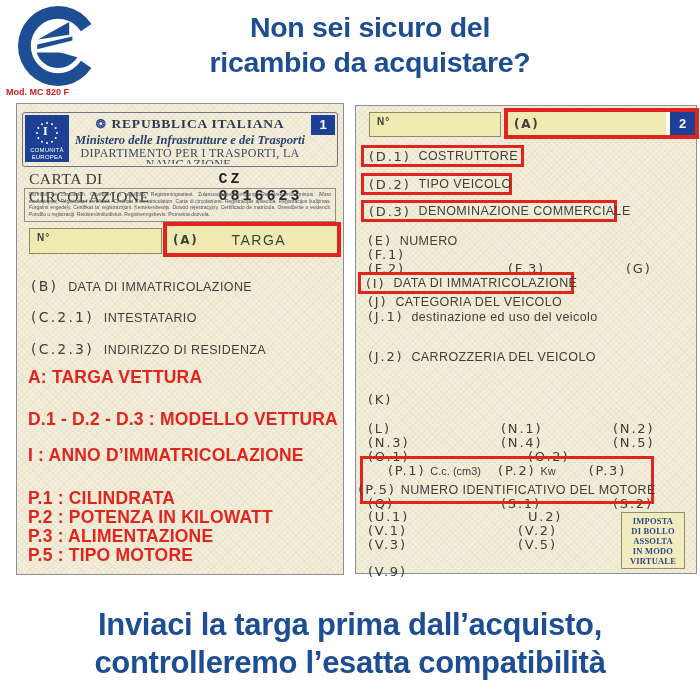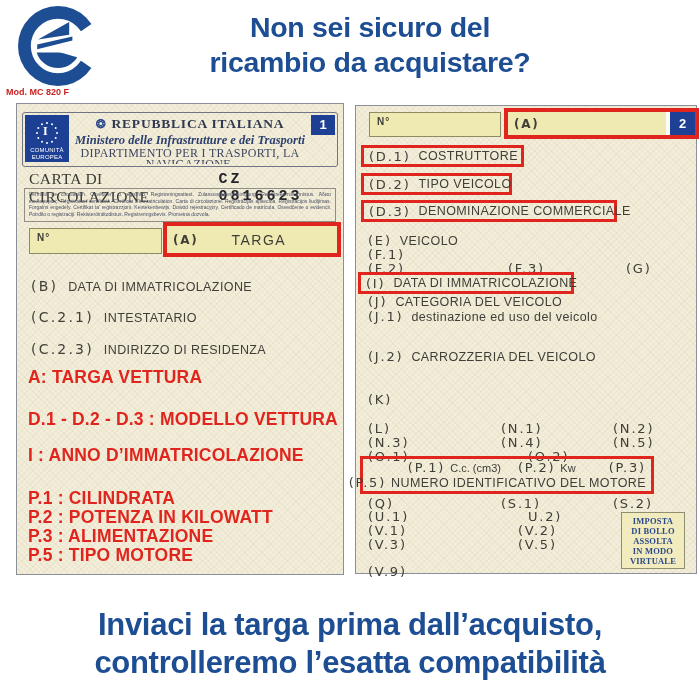--- a/index.html
+++ b/index.html
@@ -77,21 +77,21 @@
   .code-l{font-size:14px;letter-spacing:2.2px;}
   .strong{font-weight:bold;font-size:12px;margin-left:6px;}
   .lbl{font-size:12.5px;color:#3f3f38;letter-spacing:.4px;white-space:nowrap;}
   .lbl-lc{text-transform:none;}
   .f-row{position:absolute;left:14px;display:flex;gap:10px;align-items:baseline;z-index:1;}
   .r-row{position:absolute;left:12px;right:8px;height:15px;display:flex;gap:8px;
          align-items:baseline;z-index:1;}
   .r-cols span{position:absolute;top:0;}
   .hl{position:absolute;height:22px;border:3px solid #e0251e;box-sizing:border-box;
       display:flex;align-items:center;gap:8px;padding:0 5px;z-index:2;}
-  .p-hl{height:38px;flex-direction:column;align-items:flex-end;gap:0;
+  .p-hl{height:48px;flex-direction:column;align-items:center;gap:0;
         justify-content:space-evenly;padding:1px 5px;}
   .p-line{display:flex;align-items:baseline;gap:5px;white-space:nowrap;}
   .sub{font-size:11px;color:#3f3f38;}
 
   
   .ann{position:absolute;left:11px;font-weight:bold;font-size:17.5px;color:#e0251e;
        letter-spacing:.2px;white-space:nowrap;}
 
   
   .imposta{position:absolute;right:11px;top:406px;width:64px;height:57px;background:#f1ebbe;
@@ -210,21 +210,21 @@
       <span class="code">(D.2)</span>
       <span class="lbl">TIPO VEICOLO</span>
     </div>
     <div class="hl" style="top:94px;left:5px;width:256px">
       <span class="code">(D.3)</span>
       <span class="lbl">DENOMINAZIONE COMMERCIALE</span>
     </div>
 
     <div class="r-row" style="top:127px">
       <span class="code">(E)</span>
-      <span class="lbl">VEICOLO</span>
+      <span class="lbl">NUMERO</span>
     </div>
     <div class="r-row" style="top:141px">
       <span class="code">(F.1)</span>
     </div>
     <div class="r-row r-cols" style="top:155px">
       <span class="code" style="left:0">(F.2)</span>
       <span class="code" style="left:140px">(F.3)</span>
       <span class="code" style="left:258px">(G)</span>
     </div>
 

